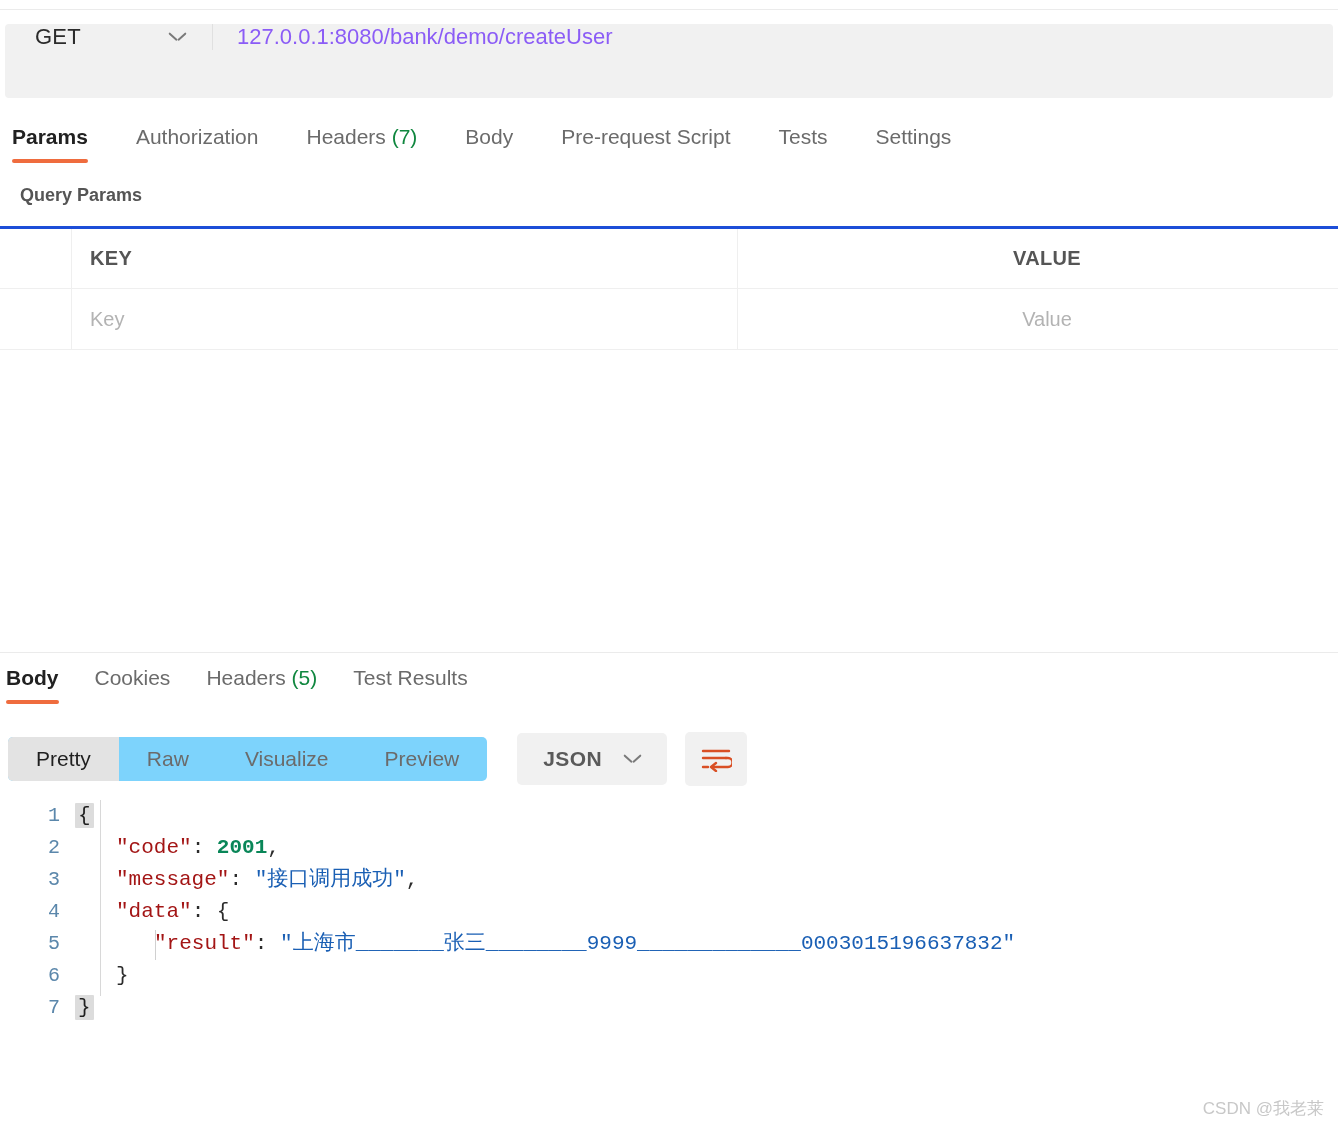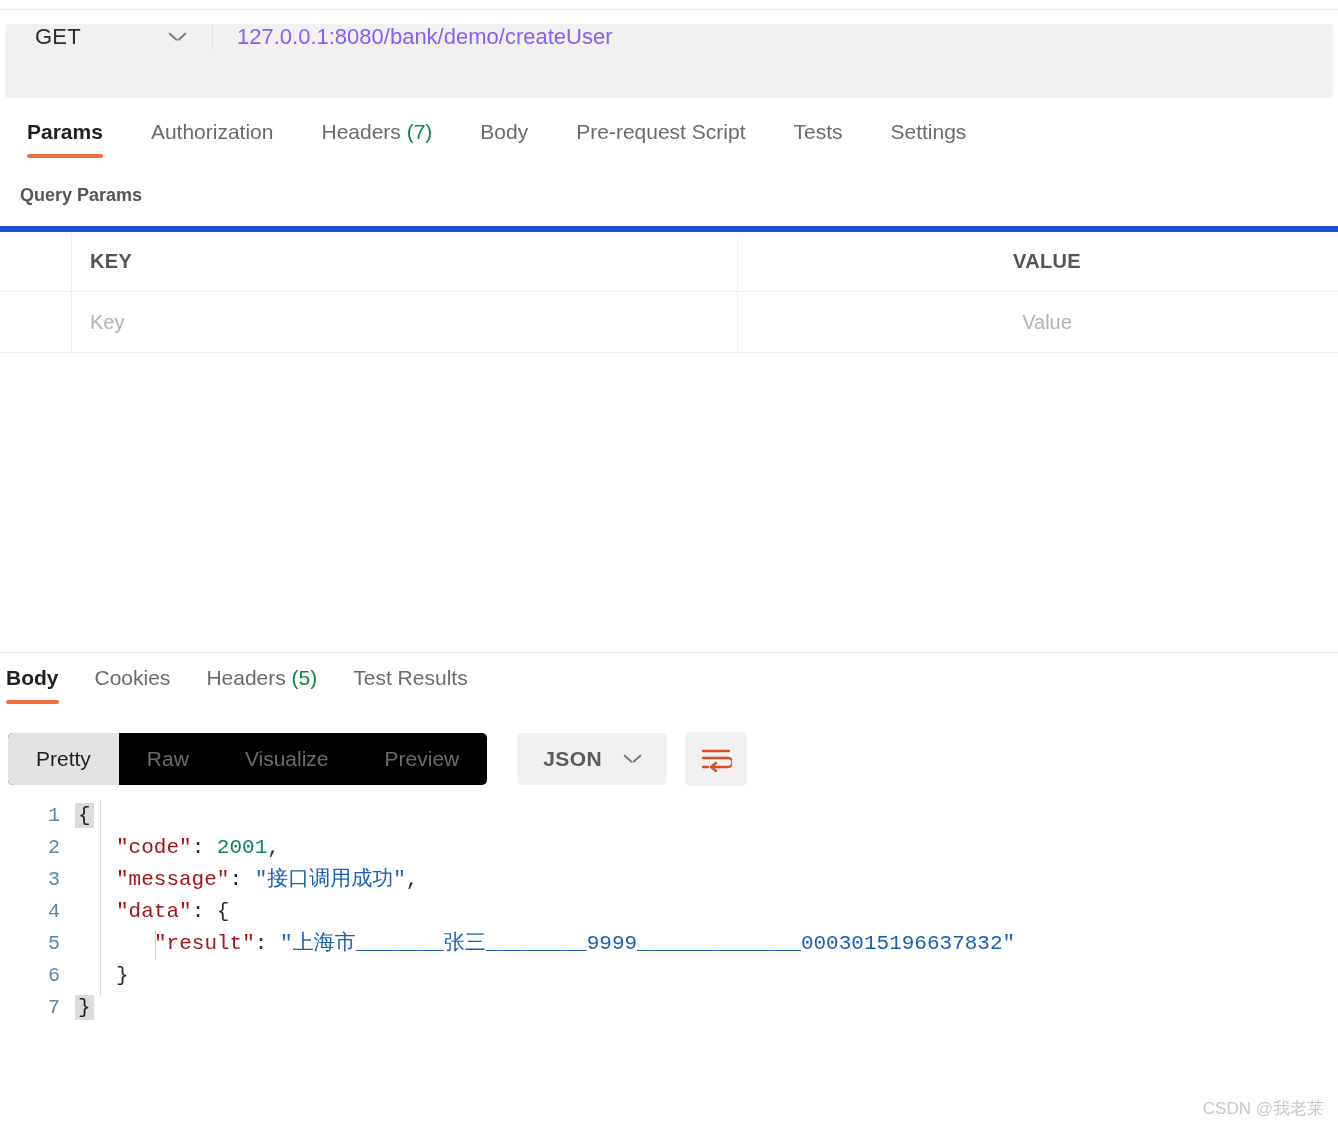--- a/index.html
+++ b/index.html
@@ -53,22 +53,22 @@
     padding-left: 24px;
     font-size: 22px; color: #8b5cf6;
     background: transparent; border: none; outline: none;
     font-family: "Liberation Sans", sans-serif;
   }
 
   
   .req-tabs {
     position: absolute; left: 0; top: 120px;
     width: 1338px; height: 48px;
-    display: flex; align-items: flex-start;
-    padding-left: 27px;
+    display: flex; align-items: center;
+    padding-left: 12px;
   }
   .rtab {
     position: relative;
     padding: 0 0 14px 0;
     margin-right: 48px;
     font-size: 21px; color: #6b6b6b;
     cursor: pointer; white-space: nowrap;
   }
   .rtab.active { color: #212121; font-weight: 600; }
   .rtab.active::after {
@@ -79,21 +79,21 @@
 
   
   .qp-title {
     position: absolute; left: 20px; top: 185px;
     font-size: 18px; font-weight: 700; color: #555;
   }
 
   .params-table {
     position: absolute; left: 0; top: 226px;
     width: 1338px;
-    border-top: 6px solid #1d4ed8;
+    border-top: 3px solid #1d4ed8;
     border-bottom: 1px solid #efefef;
   }
   .ptr {
     display: flex; align-items: stretch;
     height: 60px;
     border-bottom: 1px solid #efefef;
   }
   .ptr:last-child { border-bottom: none; }
   .pcell {
     display: flex; align-items: center;
@@ -130,22 +130,22 @@
     width: 100%; height: 4px; background: #ef6c3e; border-radius: 2px;
   }
 
   
   .fmt-bar {
     position: absolute; left: 8px; top: 732px;
     display: flex; align-items: center;
   }
   .seg-group {
     display: flex; align-items: stretch;
-    background: #000000; border-radius: 5px; overflow: hidden;
-    height: 52px;
+    background: #7dd3fc; border-radius: 5px; overflow: hidden;
+    height: 44px;
   }
   .seg {
     display: flex; align-items: center; justify-content: center;
     padding: 0 28px;
     font-size: 21px; color: #6b6b6b; cursor: pointer; white-space: nowrap;
   }
   .seg.active { background: #e3e3e3; color: #1f1f1f; }
   .json-select {
     margin-left: 30px; height: 52px;
     display: flex; align-items: center; gap: 22px;
@@ -170,21 +170,21 @@
   .code-row { display: flex; align-items: baseline; height: 32px; }
   .lineno {
     width: 78px; flex: 0 0 78px;
     text-align: right; padding-right: 18px;
     color: #5b87ab; font-size: 20px;
     user-select: none;
   }
   .codetext { white-space: pre; position: relative; }
   .tok-key  { color: #a31515; }
   .tok-str  { color: #1a5fb4; }
-  .tok-num  { color: #098658; }
+  .tok-num  { color: #098658; font-weight: bold; }
   .tok-pun  { color: #2b2b2b; }
   .brace-hl { background: #dcdcdc; color: #1f1f1f; padding: 1px 3px; margin: 0 -3px; border-radius: 1px; }
   .indent-guide {
     position: absolute; top: 800px; left: 100px;
     width: 1px; height: 196px; background: #d8d8d8;
   }
   .indent-guide2 {
     position: absolute; top: 930px; left: 155px;
     width: 1px; height: 30px; background: #d0d0d0;
   }

